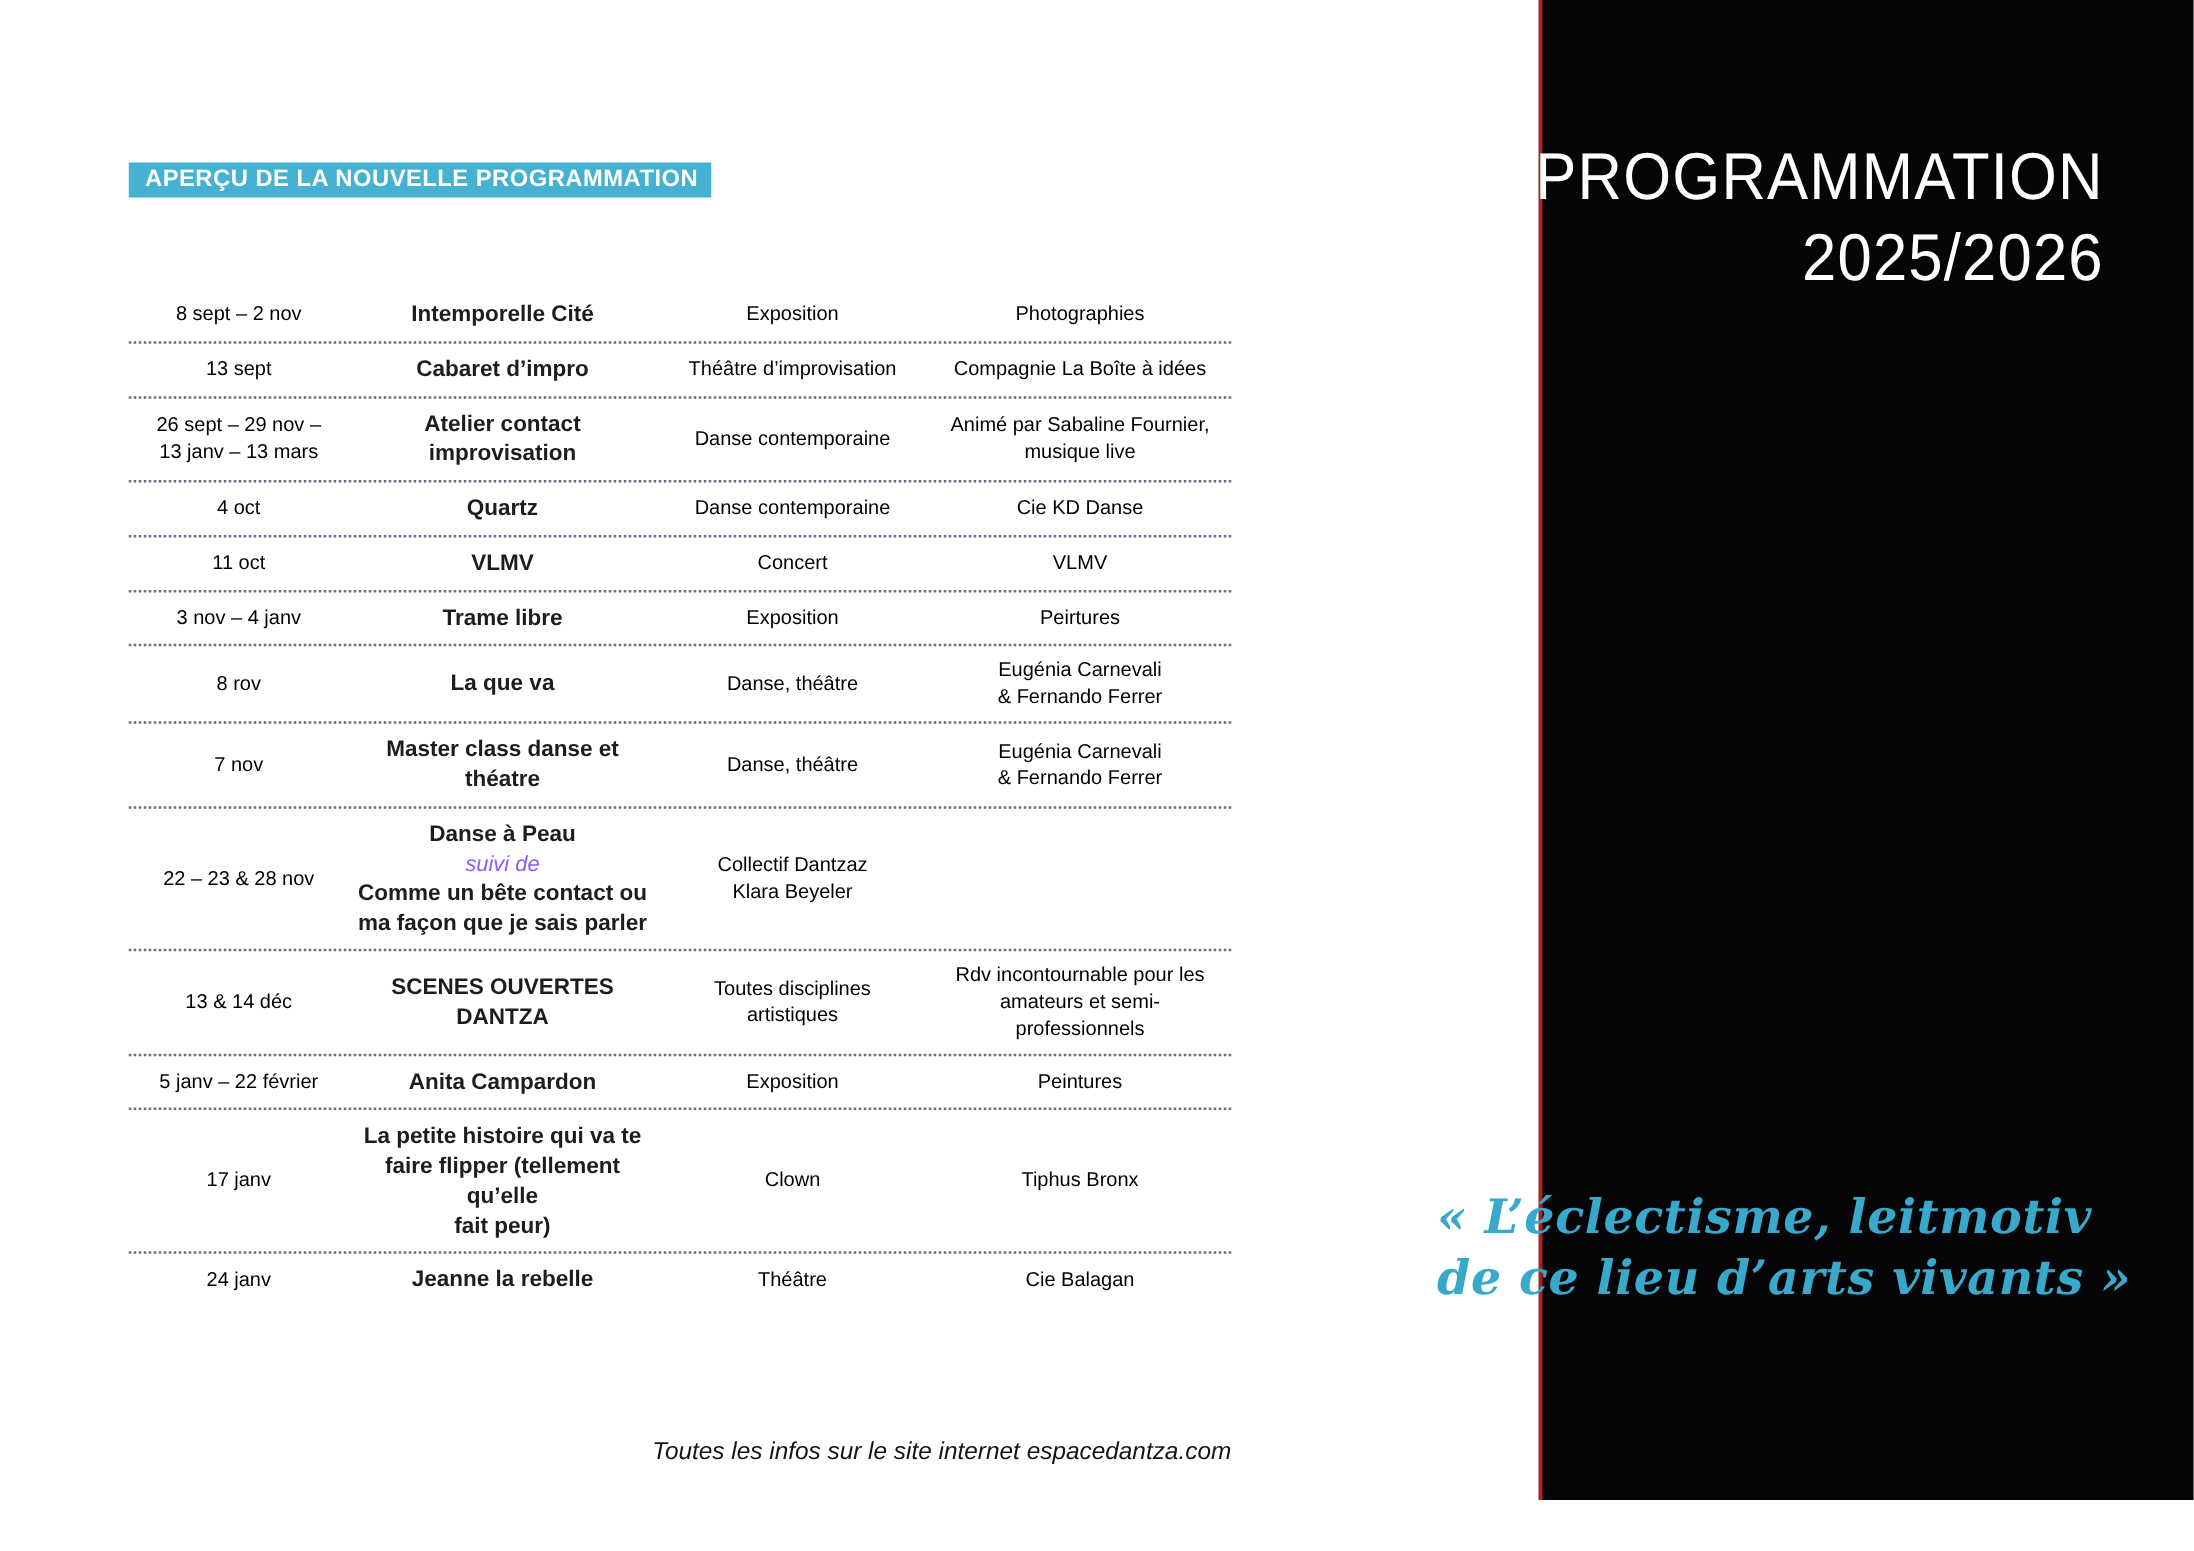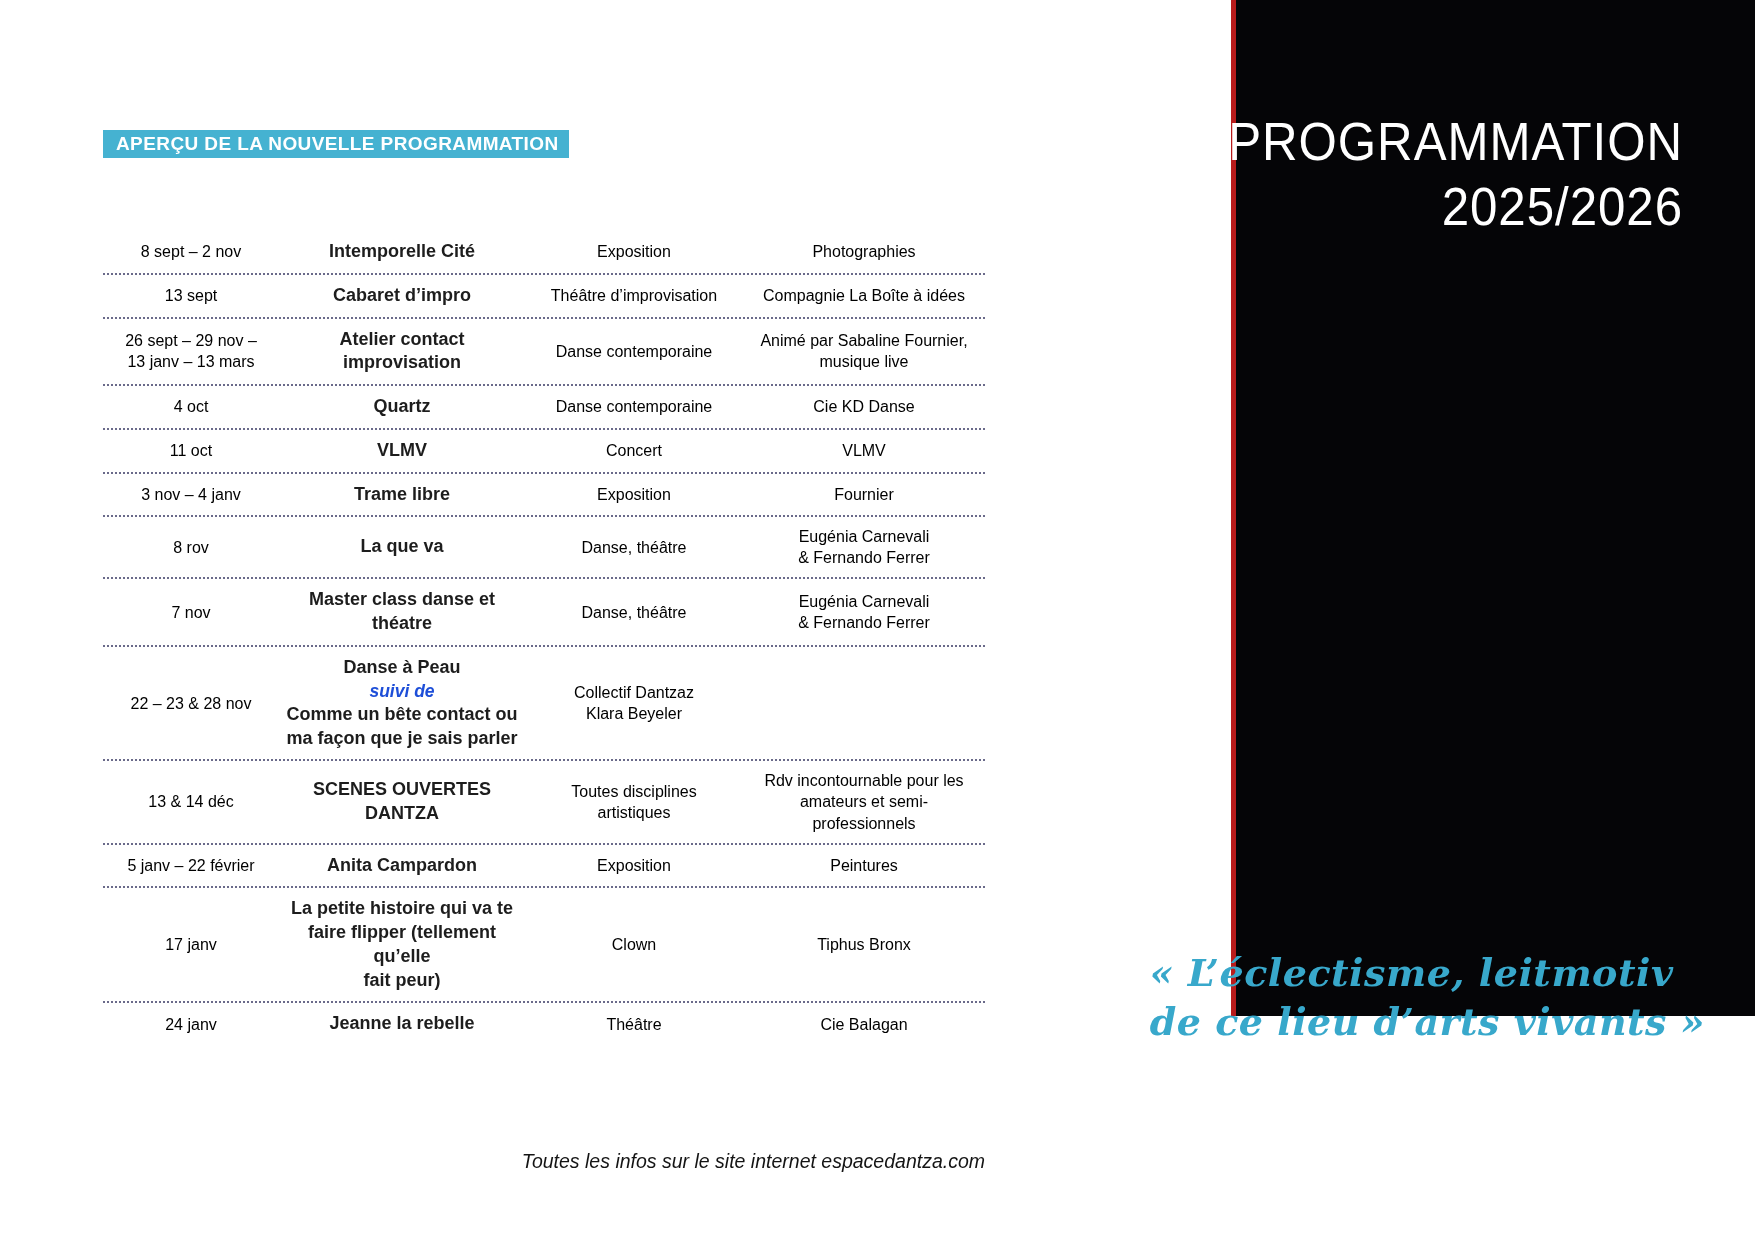--- a/index.html
+++ b/index.html
@@ -22,32 +22,32 @@
   .tr {
     display:grid;
     grid-template-columns:176px 246px 218px 242px;
     align-items:center;
     padding:9px 0;
   }
   .tr + .tr { border-top:2px dotted #6a6a8a; }
   .td { text-align:center; font-size:16px; color:#000000; line-height:1.32; }
   .ln { display:block; }
   .td.title { font-weight:bold; color:#1d1d1d; font-size:18px; }
-  .td.title .italic { font-style:italic; font-weight:bold; color:#1d4ed8; font-size:17.5px; }
+  .td.title .italic { font-style:italic; font-weight:normal; color:#8b5cf6; font-size:17.5px; }
 
   .footer-note {
     position:absolute; left:103px; top:1150px; width:882px;
     text-align:right; font-style:italic; font-weight:normal;
     font-size:19.5px; color:#141414;
   }
 
   
   .side-panel {
-    position:absolute; left:1231px; top:0; width:524px; height:1016px;
-    background:#050507; border-left:5px solid #b91c1c; box-sizing:border-box;
+    position:absolute; left:1231px; top:0; width:524px; height:1200px;
+    background:#050507; border-left:3px solid #b91c1c; box-sizing:border-box;
   }
   .panel-title {
     position:absolute; top:110px; right:72px;
     text-align:right; color:#ffffff;
     font-size:53px; line-height:1.22; letter-spacing:1px; font-weight:normal;
     transform:scaleX(0.93); transform-origin:right center;
     white-space:nowrap;
   }
   .panel-title .ln { display:block; }
   .quote {
@@ -149,21 +149,21 @@
       <div class="td">
           <span class="ln">3 nov – 4 janv</span>
         </div>
       <div class="td title">
           <span class="ln">Trame libre</span>
         </div>
       <div class="td">
           <span class="ln">Exposition</span>
         </div>
       <div class="td">
-          <span class="ln">Fournier</span>
+          <span class="ln">Peirtures</span>
         </div>
     </div>
 
     <div class="tr">
       <div class="td">
           <span class="ln">8 rov</span>
         </div>
       <div class="td title">
           <span class="ln">La que va</span>
         </div>

